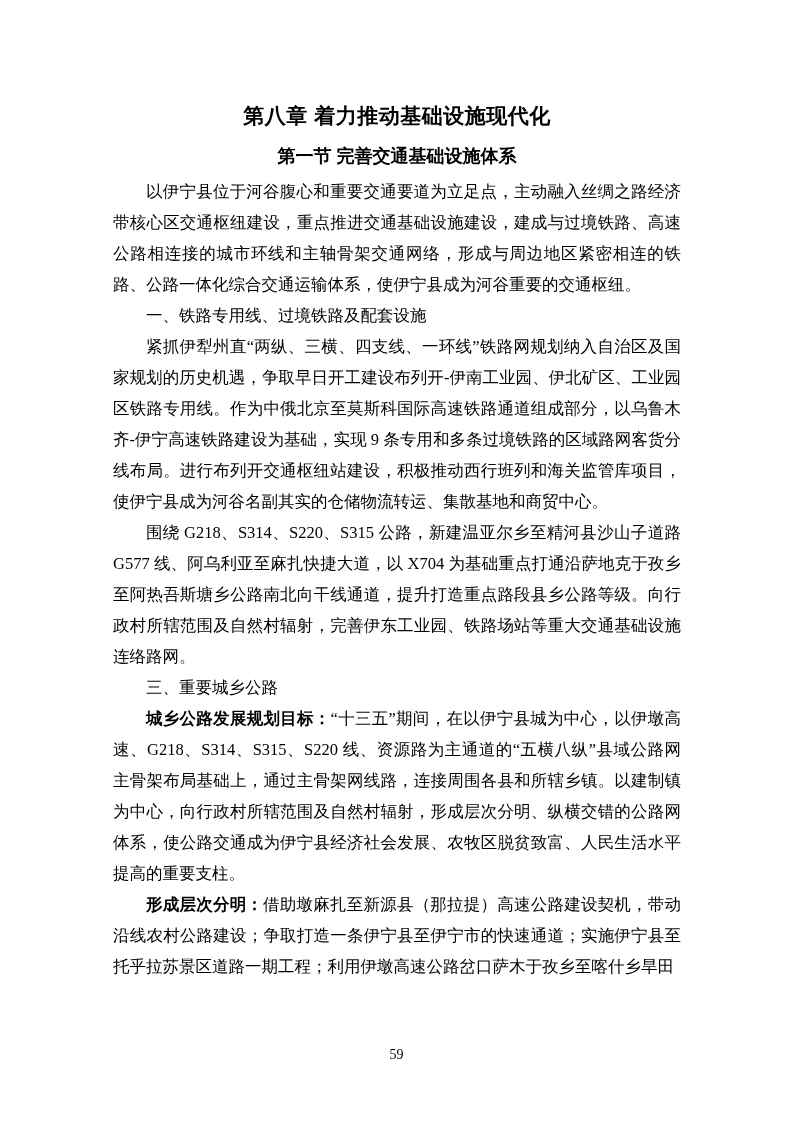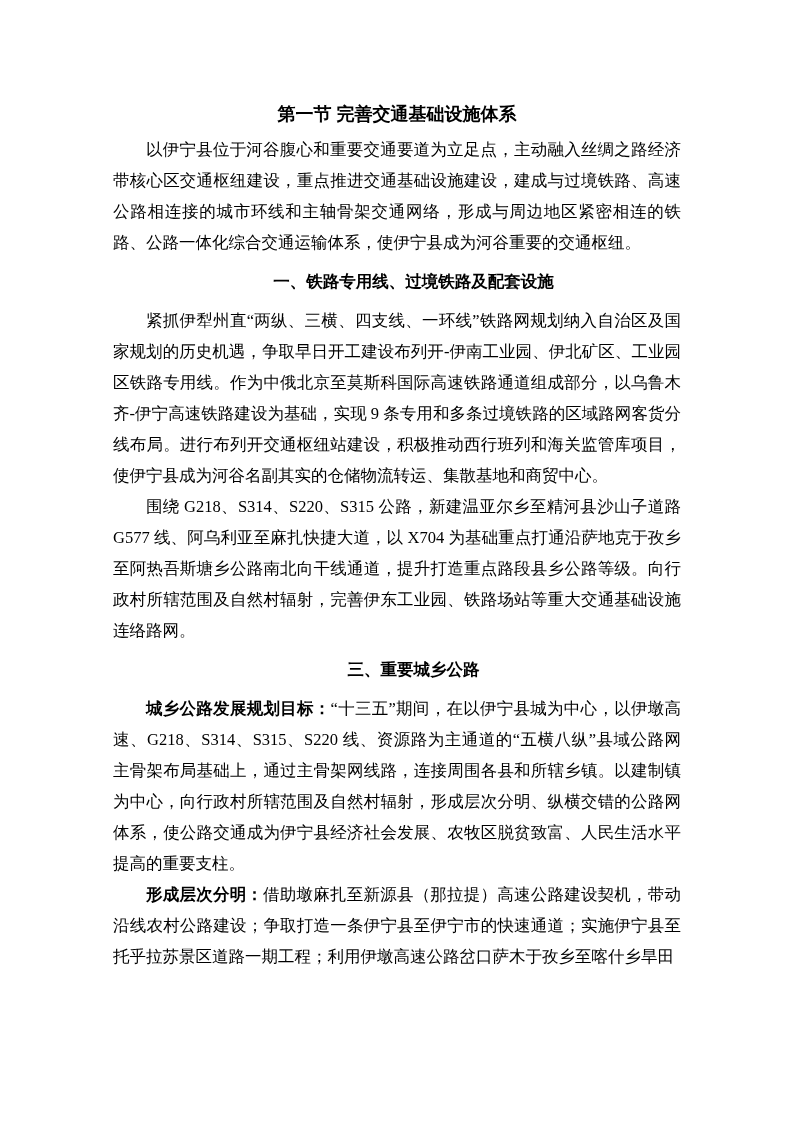--- a/index.html
+++ b/index.html
@@ -42,26 +42,26 @@
     font-family: "Liberation Serif", "DejaVu Serif", serif;
     font-size: 16.5px;
     line-height: 31px;
     text-align: justify;
     text-justify: inter-character;
     text-indent: 2em;
     margin: 0;
   }
   .sub-heading {
     font-family: "Liberation Sans", "DejaVu Sans", sans-serif;
-    font-weight: bold;
+    font-weight: normal;
     font-size: 16.5px;
     line-height: 31px;
     text-indent: 2em;
-    text-align: center;
-    margin: 8px;
+    text-align: left;
+    margin: 0;
   }
   .lead {
     font-weight: bold;
     font-family: "Liberation Sans", "DejaVu Sans", sans-serif;
   }
   .page-number {
     position: absolute;
     left: 0;
     right: 0;
     bottom: 58px;
@@ -70,33 +70,35 @@
     font-size: 14px;
     line-height: 18px;
   }
 </style>
 </head>
 <body>
 
 <div class="page">
   <main class="content">
 
+    <h1 class="doc-title">第八章 着力推动基础设施现代化</h1>
 
     <h2 class="doc-subtitle">第一节 完善交通基础设施体系</h2>
 
     <p class="para">以伊宁县位于河谷腹心和重要交通要道为立足点，主动融入丝绸之路经济带核心区交通枢纽建设，重点推进交通基础设施建设，建成与过境铁路、高速公路相连接的城市环线和主轴骨架交通网络，形成与周边地区紧密相连的铁路、公路一体化综合交通运输体系，使伊宁县成为河谷重要的交通枢纽。</p>
 
     <h3 class="sub-heading">一、铁路专用线、过境铁路及配套设施</h3>
 
     <p class="para">紧抓伊犁州直“两纵、三横、四支线、一环线”铁路网规划纳入自治区及国家规划的历史机遇，争取早日开工建设布列开-伊南工业园、伊北矿区、工业园区铁路专用线。作为中俄北京至莫斯科国际高速铁路通道组成部分，以乌鲁木齐-伊宁高速铁路建设为基础，实现 9 条专用和多条过境铁路的区域路网客货分线布局。进行布列开交通枢纽站建设，积极推动西行班列和海关监管库项目，使伊宁县成为河谷名副其实的仓储物流转运、集散基地和商贸中心。</p>
 
 
     <p class="para">围绕 G218、S314、S220、S315 公路，新建温亚尔乡至精河县沙山子道路 G577 线、阿乌利亚至麻扎快捷大道，以 X704 为基础重点打通沿萨地克于孜乡至阿热吾斯塘乡公路南北向干线通道，提升打造重点路段县乡公路等级。向行政村所辖范围及自然村辐射，完善伊东工业园、铁路场站等重大交通基础设施连络路网。</p>
 
     <h3 class="sub-heading">三、重要城乡公路</h3>
 
     <p class="para"><span class="lead">城乡公路发展规划目标：</span><span>“十三五”期间，在以伊宁县城为中心，以伊墩高速、G218、S314、S315、S220 线、资源路为主通道的“五横八纵”县域公路网主骨架布局基础上，通过主骨架网线路，连接周围各县和所辖乡镇。以建制镇为中心，向行政村所辖范围及自然村辐射，形成层次分明、纵横交错的公路网体系，使公路交通成为伊宁县经济社会发展、农牧区脱贫致富、人民生活水平提高的重要支柱。</span></p>
 
     <p class="para"><span class="lead">形成层次分明：</span><span>借助墩麻扎至新源县（那拉提）高速公路建设契机，带动沿线农村公路建设；争取打造一条伊宁县至伊宁市的快速通道；实施伊宁县至托乎拉苏景区道路一期工程；利用伊墩高速公路岔口萨木于孜乡至喀什乡旱田</span></p>
 
   </main>
 
+  <footer class="page-number">59</footer>
 </div>
 
 </body></html>

